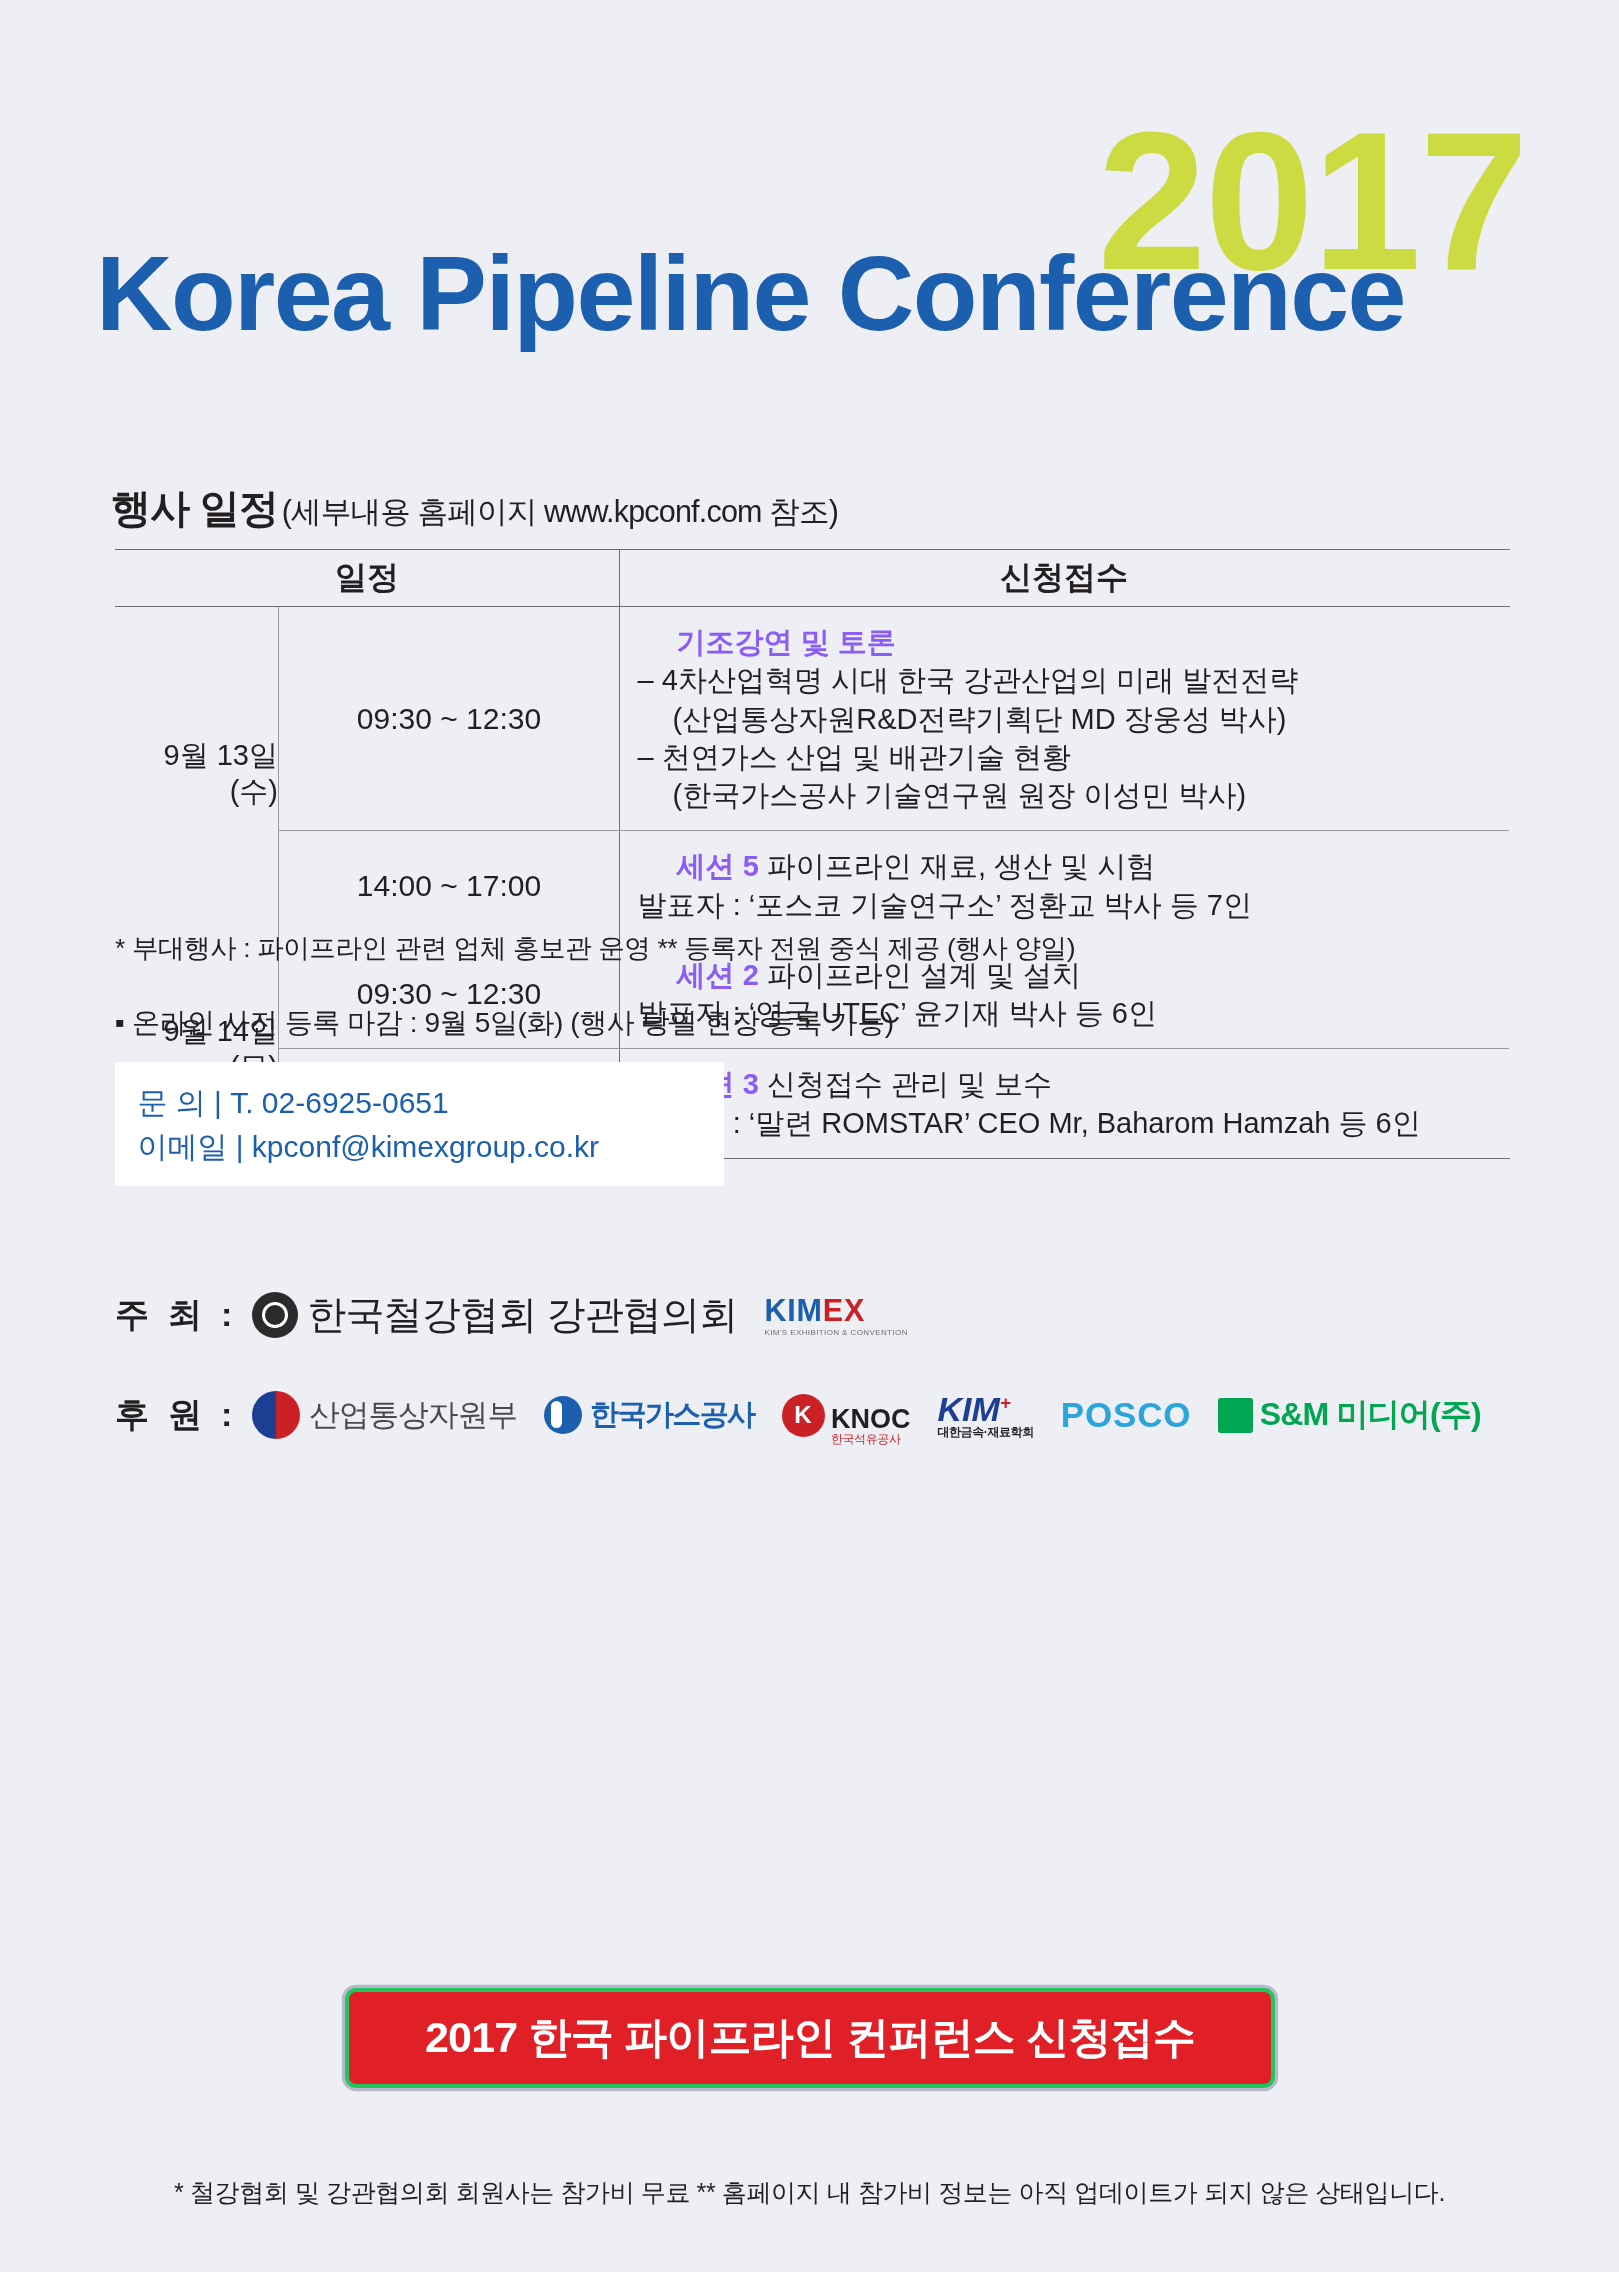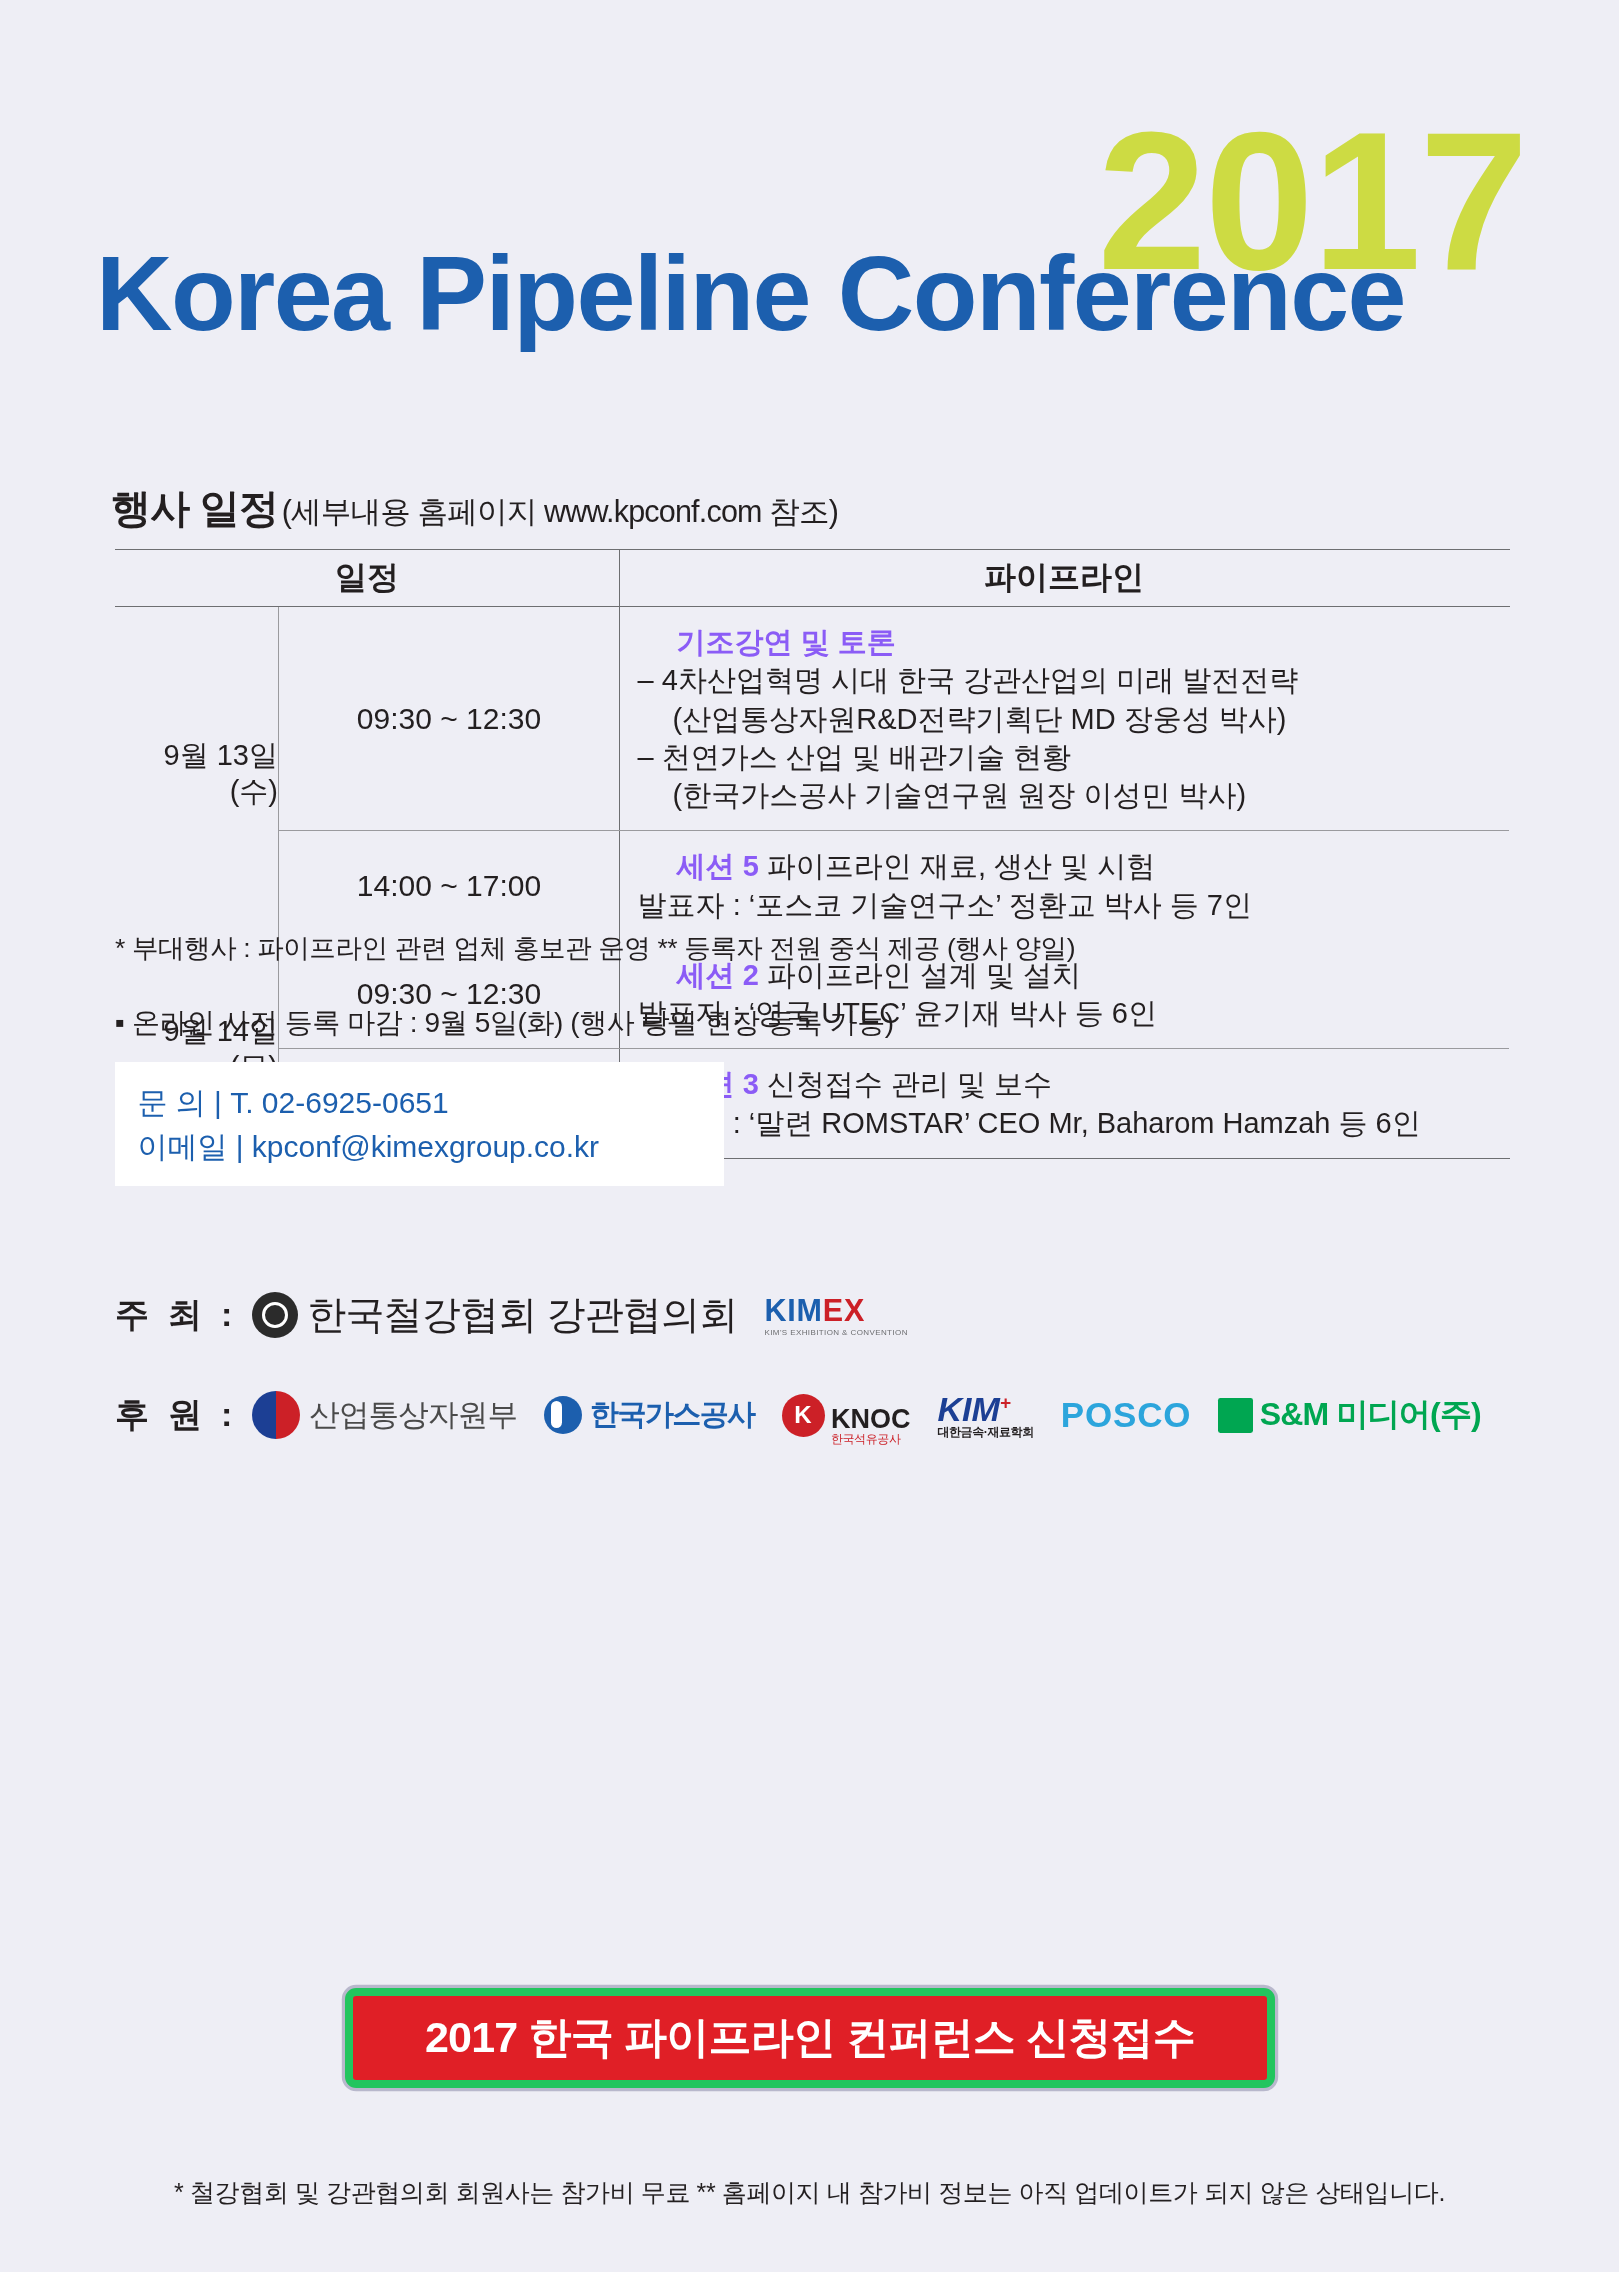--- a/index.html
+++ b/index.html
@@ -354,21 +354,21 @@
   }
 
   
   .cta {
     position: absolute;
     left: 345px;
     top: 1988px;
     width: 930px;
     height: 100px;
     background: #e01f26;
-    border: 8px solid #22c55e;
+    border: 4px solid #22c55e;
     border-radius: 11.2px;
     box-shadow: 0 0 0 3.2px #b8b8cc;
     display: flex;
     align-items: center;
     justify-content: center;
     box-sizing: border-box;
   }
   .cta-text {
     color: #ffffff;
     font-size: 43px;
@@ -402,21 +402,21 @@
 
   <div class="sched-head">
     <span class="big">행사 일정</span>
     <span class="small">(세부내용 홈페이지 www.kpconf.com 참조)</span>
   </div>
 
   <div class="table">
 
     <div class="thead">
       <div class="th th-date">일정</div>
-      <div class="th th-content">파이프라인</div>
+      <div class="th th-content">신청접수</div>
     </div>
 
     <div class="daygroup sep">
       <div class="cell-day-merged">
         <div>9월 13일</div>
         <div>(수)</div>
       </div>
       <div class="rows">
         <div class="trow thin">
           <div class="cell-time">09:30 ~ 12:30</div>

